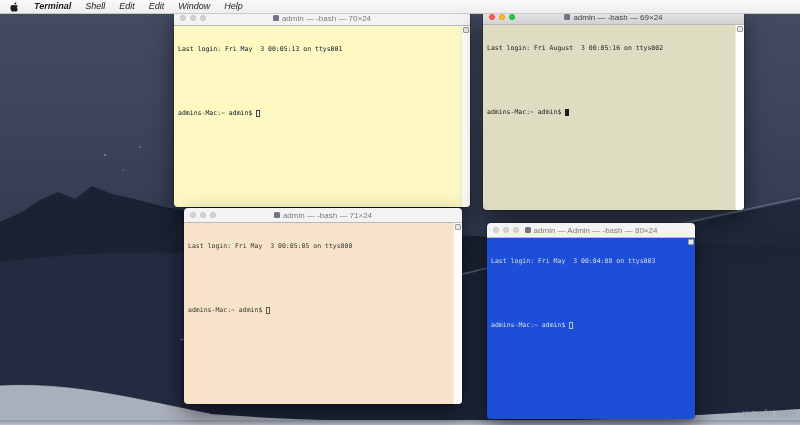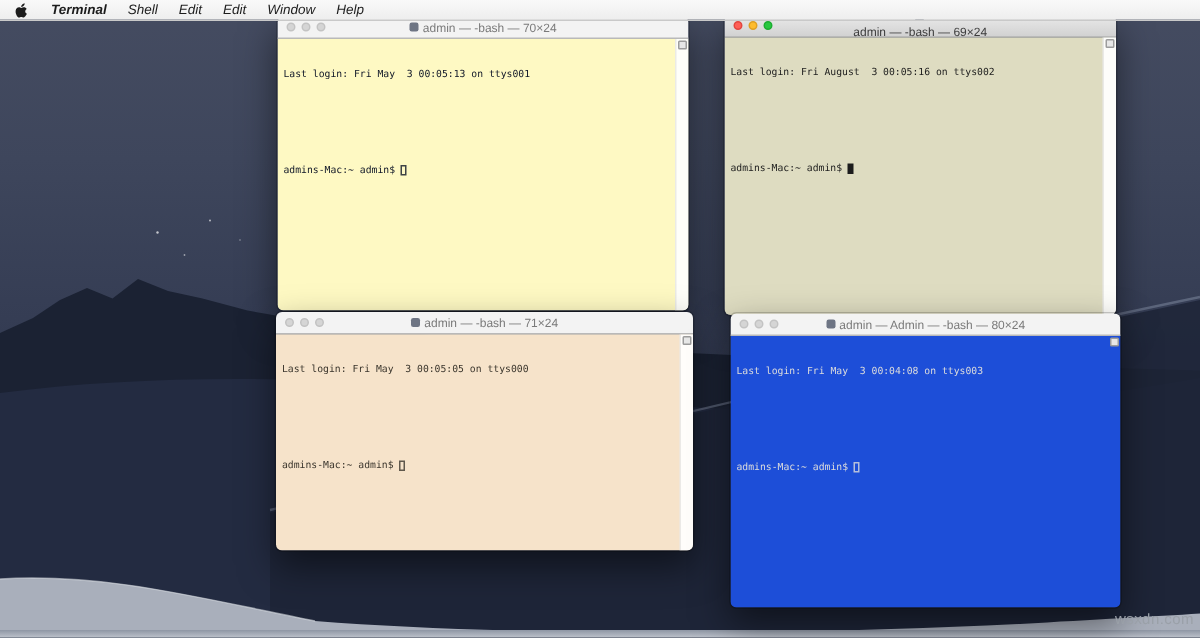--- a/index.html
+++ b/index.html
@@ -37,21 +37,21 @@
   .window.inactive .titlebar{background:#f3f3f3;}
   .lights{position:absolute;left:6px;top:4px;display:flex;gap:4px;}
   .light{width:6px;height:6px;border-radius:50%;box-sizing:border-box;}
   .inactive .light{background:#d5d5d5;border:1px solid #c3c3c3;}
   .active .light.close{background:#ff5f57;border:1px solid #e24640;}
   .active .light.min{background:#febc2e;border:1px solid #dfa023;}
   .active .light.zoom{background:#28c840;border:1px solid #1dad32;}
   .titletext{
     font-size:8px;white-space:nowrap;display:flex;align-items:center;gap:3px;
   }
-  .active .titletext{color:#3c3c3c;flex-direction:column;}
+  .active .titletext{color:#3c3c3c;}
   .inactive .titletext{color:#7a7a7a;}
   .proxy{width:6px;height:6px;border-radius:1.5px;background:#6e7584;display:inline-block;}
   .content{
     flex:1;position:relative;
     font-family:"DejaVu Sans Mono",monospace;font-size:6.5px;line-height:8px;
     padding:3px 4px;box-sizing:border-box;white-space:pre;
   }
   .term-line{white-space:pre;}
   .prompt-line{white-space:pre;display:flex;align-items:center;margin-top:40px;}
   .cursor{display:inline-block;width:4px;height:7px;margin-left:4px;box-sizing:border-box;}
@@ -60,24 +60,24 @@
   .scroll-track{
     position:absolute;top:0;right:0;width:8px;bottom:0;
     background:rgba(255,255,255,.92);border-left:1px solid rgba(0,0,0,.08);
   }
   .win-d .scroll-track{background:rgba(0,0,0,0);border-left:none;}
   .scroll-thumb{
     position:absolute;top:1px;right:1px;width:6px;height:6px;
     background:#e7e7e7;border:1px solid #9c9c9c;box-sizing:border-box;border-radius:1px;
   }
   
-  .win-a{left:185px;top:11px;width:274px;height:196px;}
+  .win-a{left:174px;top:11px;width:296px;height:196px;}
   .win-b{left:483px;top:10px;width:261px;height:200px;}
-  .win-c{left:184px;top:208px;width:278px;height:159px;}
-  .win-d{left:487px;top:209px;width:260px;height:196px;}
+  .win-c{left:184px;top:208px;width:278px;height:196px;}
+  .win-d{left:487px;top:223px;width:208px;height:196px;}
   
   .watermark{
     position:absolute;right:4px;bottom:6px;z-index:20;
     font-size:10px;color:#9aa0a8;letter-spacing:.3px;margin-top:27px;
   }
   
   .sand-strip{
     position:absolute;left:0;right:0;bottom:0;height:5px;z-index:5;
     background:linear-gradient(#8e96a4,#bcc1ca);
   }

